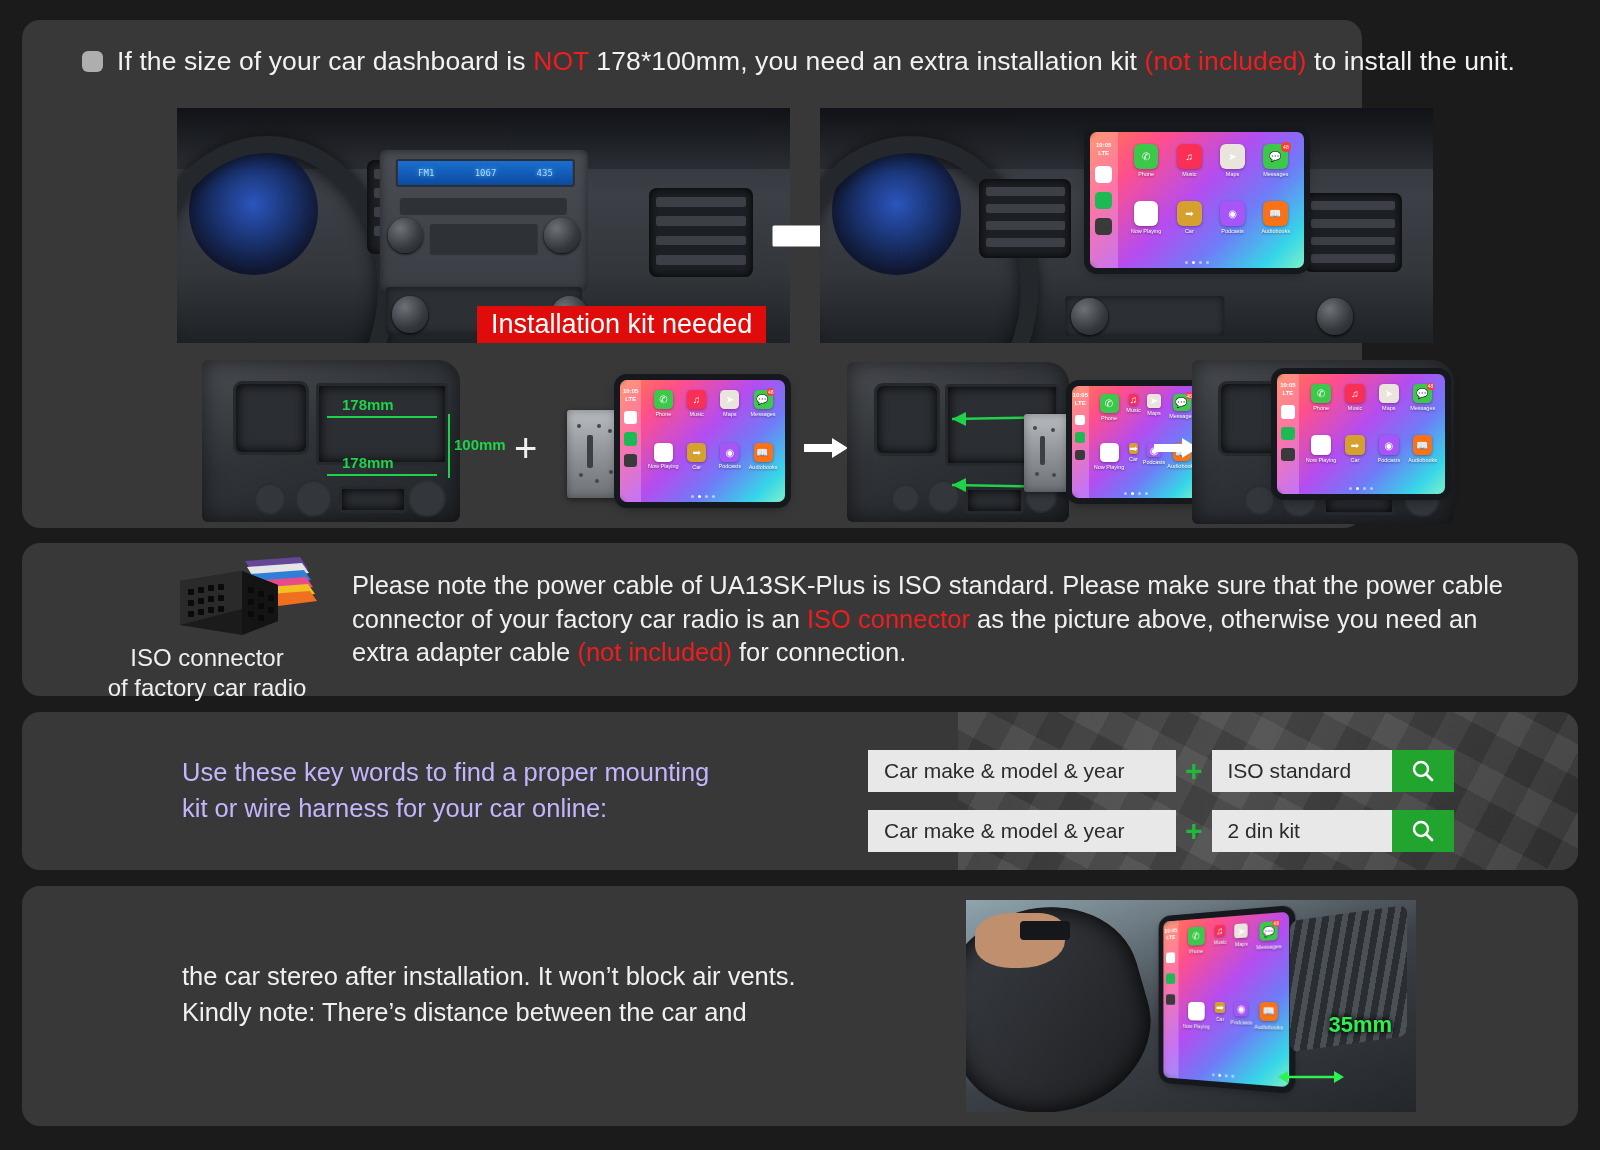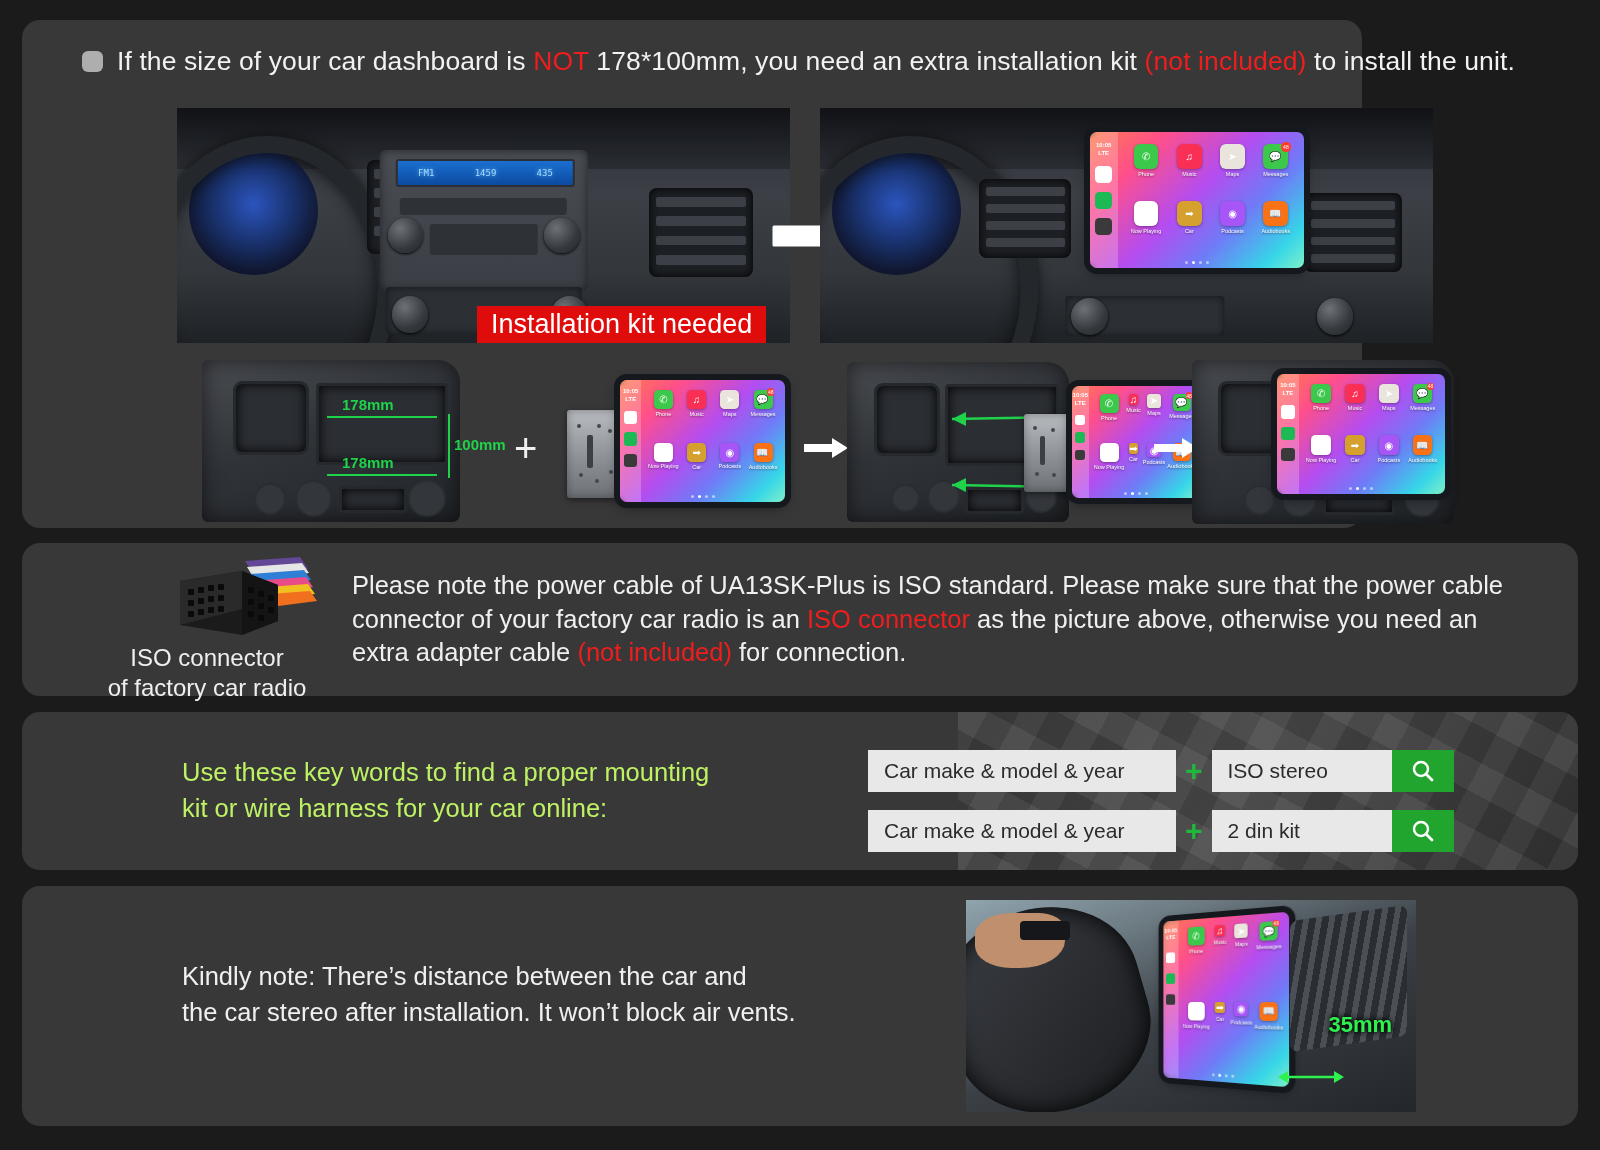--- a/index.html
+++ b/index.html
@@ -180,21 +180,21 @@
   .kbd-bg{
     position:absolute;right:0;top:0;width:620px;height:100%;
     background:
       repeating-linear-gradient(118deg, rgba(255,255,255,.045) 0 26px, rgba(0,0,0,.05) 26px 54px),
       repeating-linear-gradient(28deg, rgba(255,255,255,.05) 0 30px, rgba(0,0,0,.06) 30px 62px),
       linear-gradient(120deg,#3c3c3c,#4a4a4a 45%,#333 100%);
     opacity:.95;
   }
   .kw-text{
     position:absolute;left:160px;top:42px;
-    color:#bef264;font-size:25.5px;line-height:1.42;
+    color:#c4b5fd;font-size:25.5px;line-height:1.42;
   }
   .sbox{position:absolute;display:flex;align-items:stretch;}
   .sfield{
     background:#e8e8e8;color:#2b2b2b;font-size:21px;
     display:flex;align-items:center;padding:0 16px;white-space:nowrap;
   }
   .splus{color:#1fb83c;font-size:30px;font-weight:bold;display:flex;align-items:center;padding:0 9px;}
   .sgo{
     background:#22a52f;width:62px;display:flex;align-items:center;justify-content:center;
   }
@@ -236,21 +236,21 @@
         </div>
       <div class="vent vent-r">
           <i></i>
           <i></i>
           <i></i>
           <i></i>
         </div>
       <div class="stack">
         <div class="lcd">
           <span>FM1</span>
-          <span>1459</span>
+          <span>1067</span>
           <span>435</span>
         </div>
         <div class="btnrow" style="top:34%"></div>
         <div class="knob" style="left:4%;top:48%;width:17%;aspect-ratio:1;"></div>
         <div class="knob" style="right:4%;top:48%;width:17%;aspect-ratio:1;"></div>
         <div class="btnrow" style="top:52%;left:24%;width:52%;height:22%;"></div>
       </div>
       <div class="hvac"></div>
       <div class="knob" style="left:35%;top:80%;width:6%;aspect-ratio:1;"></div>
       <div class="knob" style="left:61%;top:80%;width:6%;aspect-ratio:1;"></div>
@@ -596,21 +596,21 @@
   <div class="kbd-bg"></div>
 
   <div class="kw-text">
     <div>Use these key words to find a proper mounting</div>
     <div>kit or wire harness for your car online:</div>
   </div>
 
   <div class="sbox" style="left:846px;top:38px;height:42px;">
     <div class="sfield" style="width:276px;">Car make &amp; model &amp; year</div>
     <div class="splus">+</div>
-    <div class="sfield" style="width:148px;">ISO stereo</div>
+    <div class="sfield" style="width:148px;">ISO standard</div>
     <div class="sgo">
       <svg width="26" height="26" viewBox="0 0 26 26">
         <circle cx="11" cy="11" r="7" fill="none" stroke="#fff" stroke-width="2.4"></circle>
         <line x1="16" y1="16" x2="22" y2="22" stroke="#fff" stroke-width="2.8" stroke-linecap="round"></line>
       </svg>
     </div>
   </div>
 
   <div class="sbox" style="left:846px;top:98px;height:42px;">
     <div class="sfield" style="width:276px;">Car make &amp;  model &amp; year</div>
@@ -620,22 +620,22 @@
       <svg width="26" height="26" viewBox="0 0 26 26">
         <circle cx="11" cy="11" r="7" fill="none" stroke="#fff" stroke-width="2.4"></circle>
         <line x1="16" y1="16" x2="22" y2="22" stroke="#fff" stroke-width="2.8" stroke-linecap="round"></line>
       </svg>
     </div>
   </div>
 </div>
 
 <div class="panel" id="panel-note">
   <div class="note-text">
+    <div>the car stereo after installation. It won’t block air vents.</div>
     <div>Kindly note: There’s distance between the car and</div>
-    <div>the car stereo after installation. It won’t block air vents.</div>
   </div>
 </div>
 
 <div class="photo" id="photo-note">
   <div style="position:absolute;inset:0;background:linear-gradient(160deg,#8fa4ae 0%,#6f7d85 22%,#3b4046 52%,#23262a 100%);"></div>
   <div style="position:absolute;left:-4%;top:4%;width:44%;height:96%;background:linear-gradient(140deg,#3a3d42,#1d1f22);border-radius:50%/40%;transform:rotate(-16deg);box-shadow:inset 0 0 24px #000;"></div>
   <div style="position:absolute;left:2%;top:6%;width:20%;height:26%;background:#c08f6e;border-radius:40% 30% 50% 40%;"></div>
   <div style="position:absolute;left:12%;top:10%;width:11%;height:9%;background:#15171a;border-radius:4px;"></div>
   <div class="cp" id="cp-note" style="left:42%;top:8%;width:30%;height:78%;transform:perspective(420px) rotateY(-22deg);">
       <div class="cp-side">

